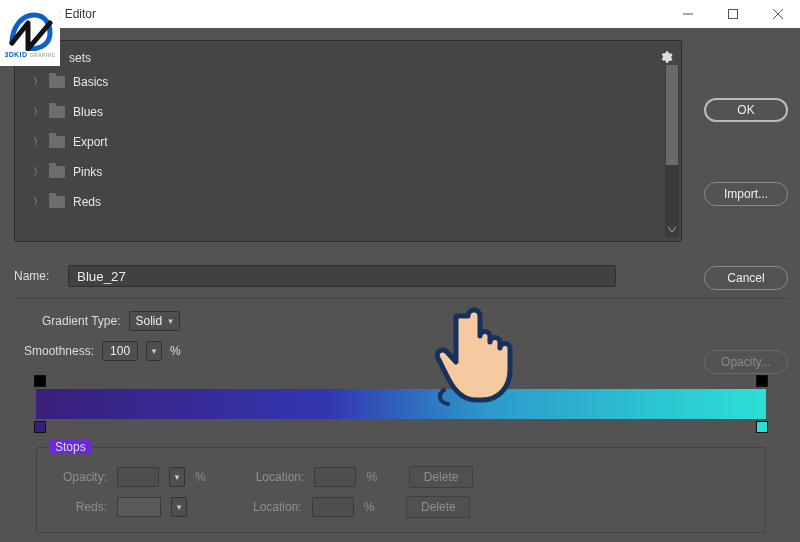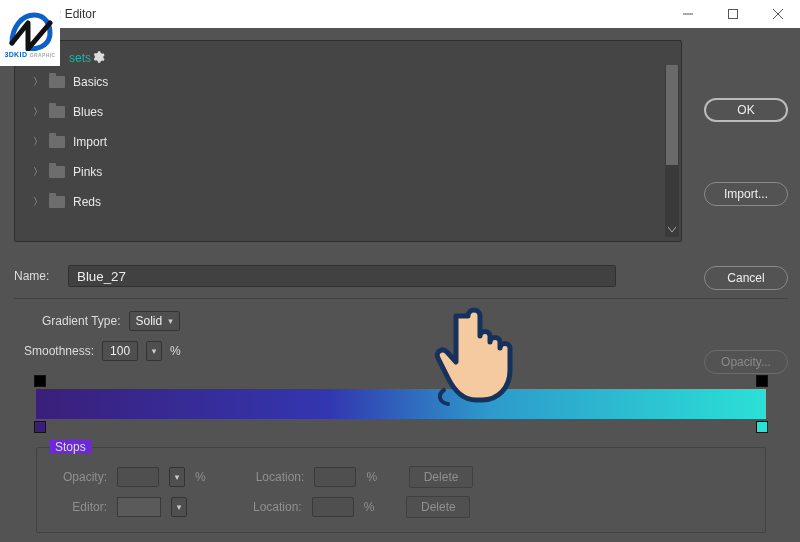--- a/index.html
+++ b/index.html
@@ -53,23 +53,23 @@
     position: absolute;
     left: 14px; top: 12px;
     width: 668px; height: 202px;
     background: #454545;
     border: 1px solid #2e2e2e;
     border-radius: 2px;
     display: flex; flex-direction: column;
   }
   .presets-header {
     height: 22px;
-    display: flex; align-items: center; justify-content: flex-start;
+    display: flex; align-items: center; justify-content: space-between;
     padding: 12px 8px 0 54px;
-    color: #14b8a6;
+    color: #e5e5e5;
   }
   .gear { width: 14px; height: 14px; color: #ddd; }
   .presets-list {
     flex: 1;
     background: #454545;
     position: relative;
     overflow: hidden;
     padding: 4px 0;
   }
   .preset-row {
@@ -264,21 +264,21 @@
         <span>Basics</span>
       </div>
       <div class="preset-row">
         <span class="caret">〉</span>
         <span class="folder-icon"></span>
         <span>Blues</span>
       </div>
       <div class="preset-row">
         <span class="caret">〉</span>
         <span class="folder-icon"></span>
-        <span>Import</span>
+        <span>Export</span>
       </div>
       <div class="preset-row">
         <span class="caret">〉</span>
         <span class="folder-icon"></span>
         <span>Pinks</span>
       </div>
       <div class="preset-row">
         <span class="caret">〉</span>
         <span class="folder-icon"></span>
         <span>Reds</span>
@@ -341,21 +341,21 @@
           </span>
         <span class="muted">%</span>
         <span style="width:30px"></span>
         <span class="muted">Location:</span>
         <span class="valbox"></span>
         <span class="muted">%</span>
         <span style="width:12px"></span>
         <span class="flat-btn">Delete</span>
       </div>
       <div class="stops-row">
-        <span class="lbl">Editor:</span>
+        <span class="lbl">Reds:</span>
         <span class="colorwell"></span>
         <span class="select" style="width:16px;justify-content:center;padding:0;">
             <span class="chev">▾</span>
           </span>
         <span style="width:46px"></span>
         <span class="muted">Location:</span>
         <span class="valbox"></span>
         <span class="muted">%</span>
         <span style="width:12px"></span>
         <span class="flat-btn">Delete</span>

